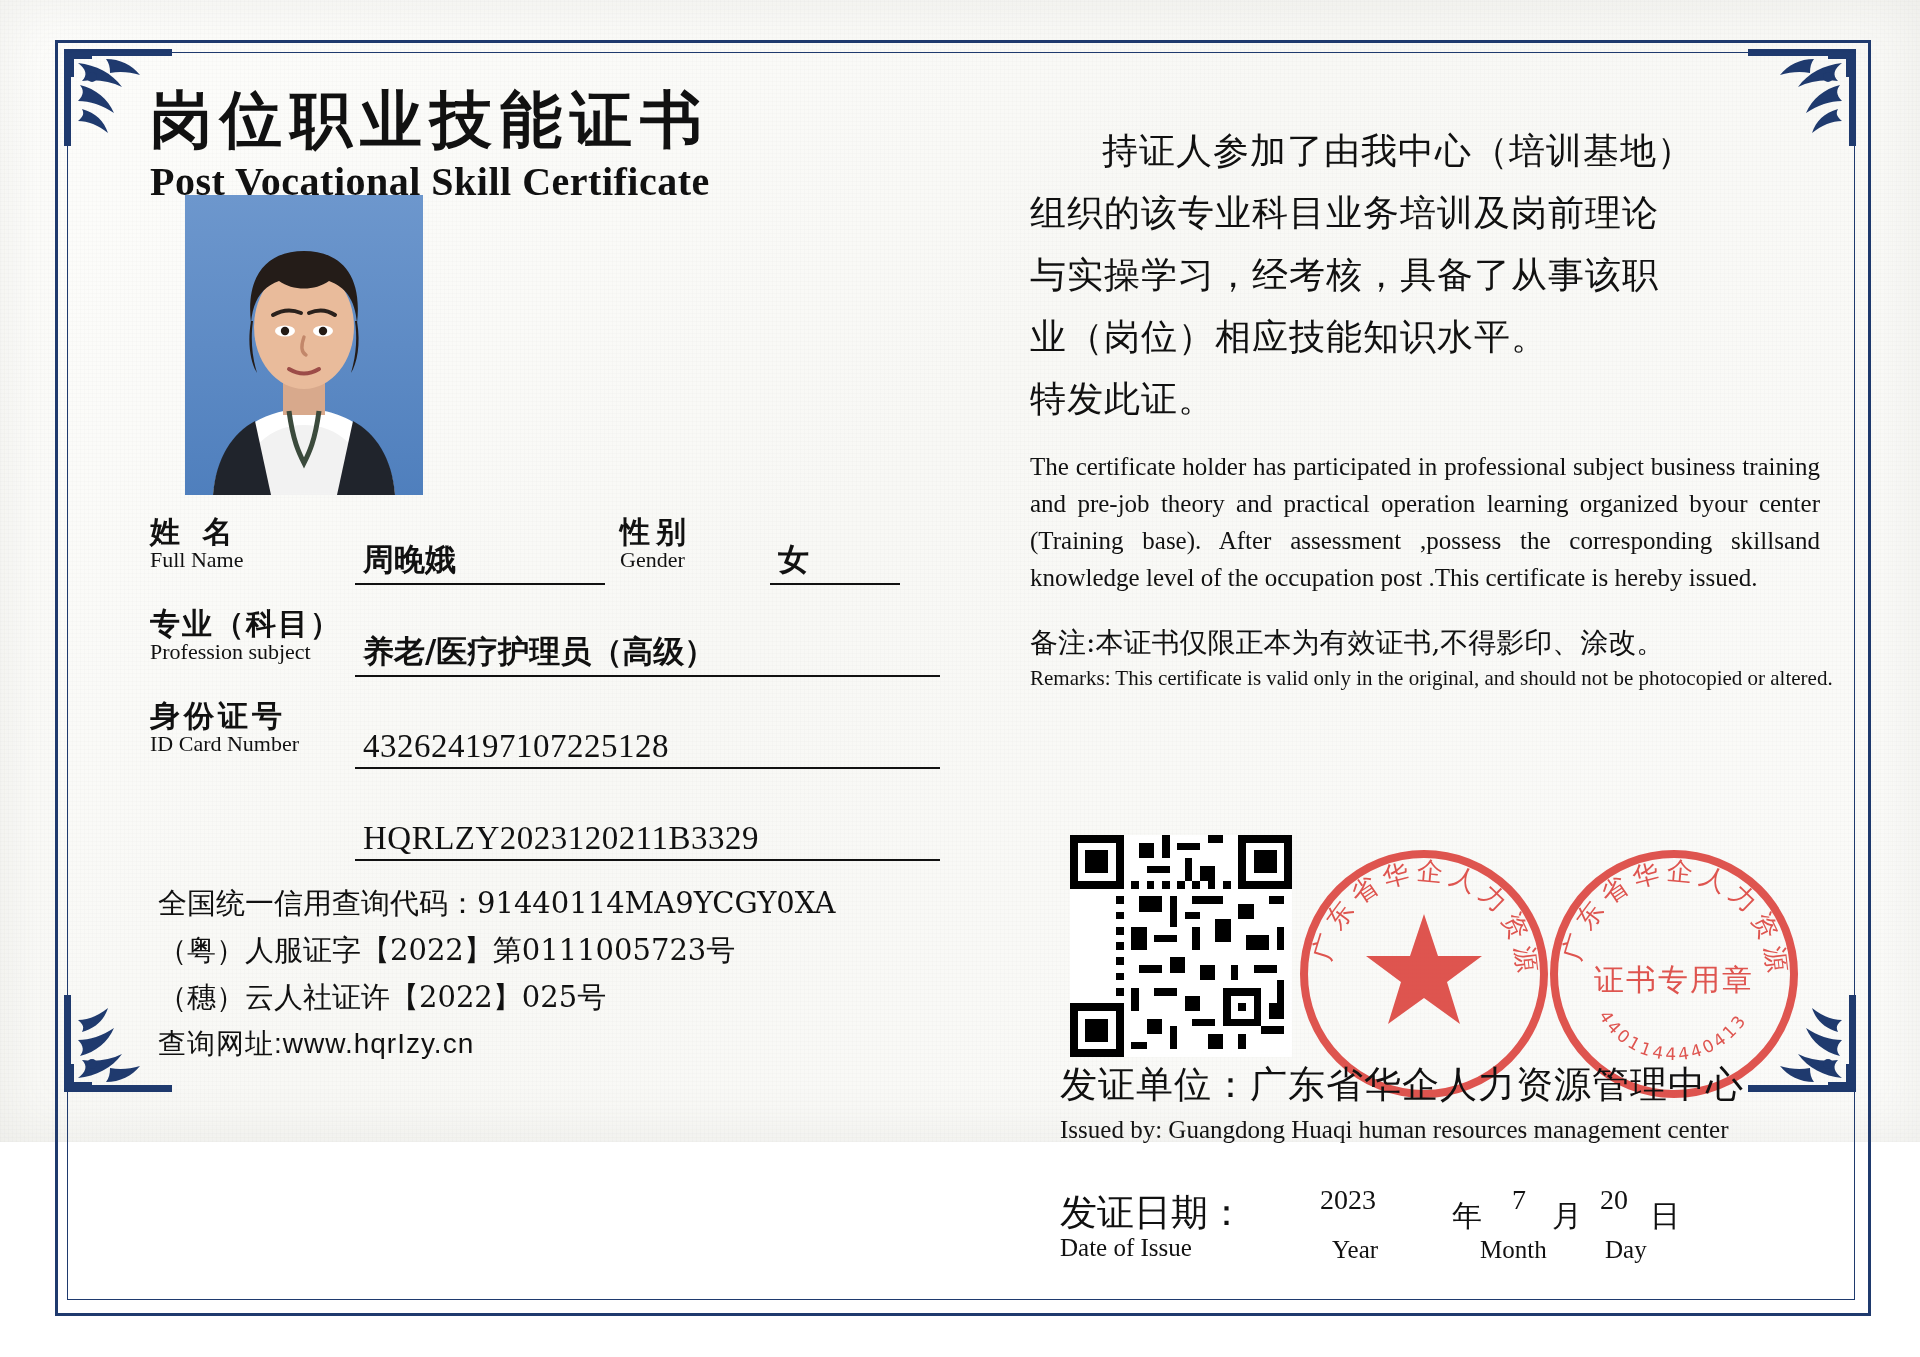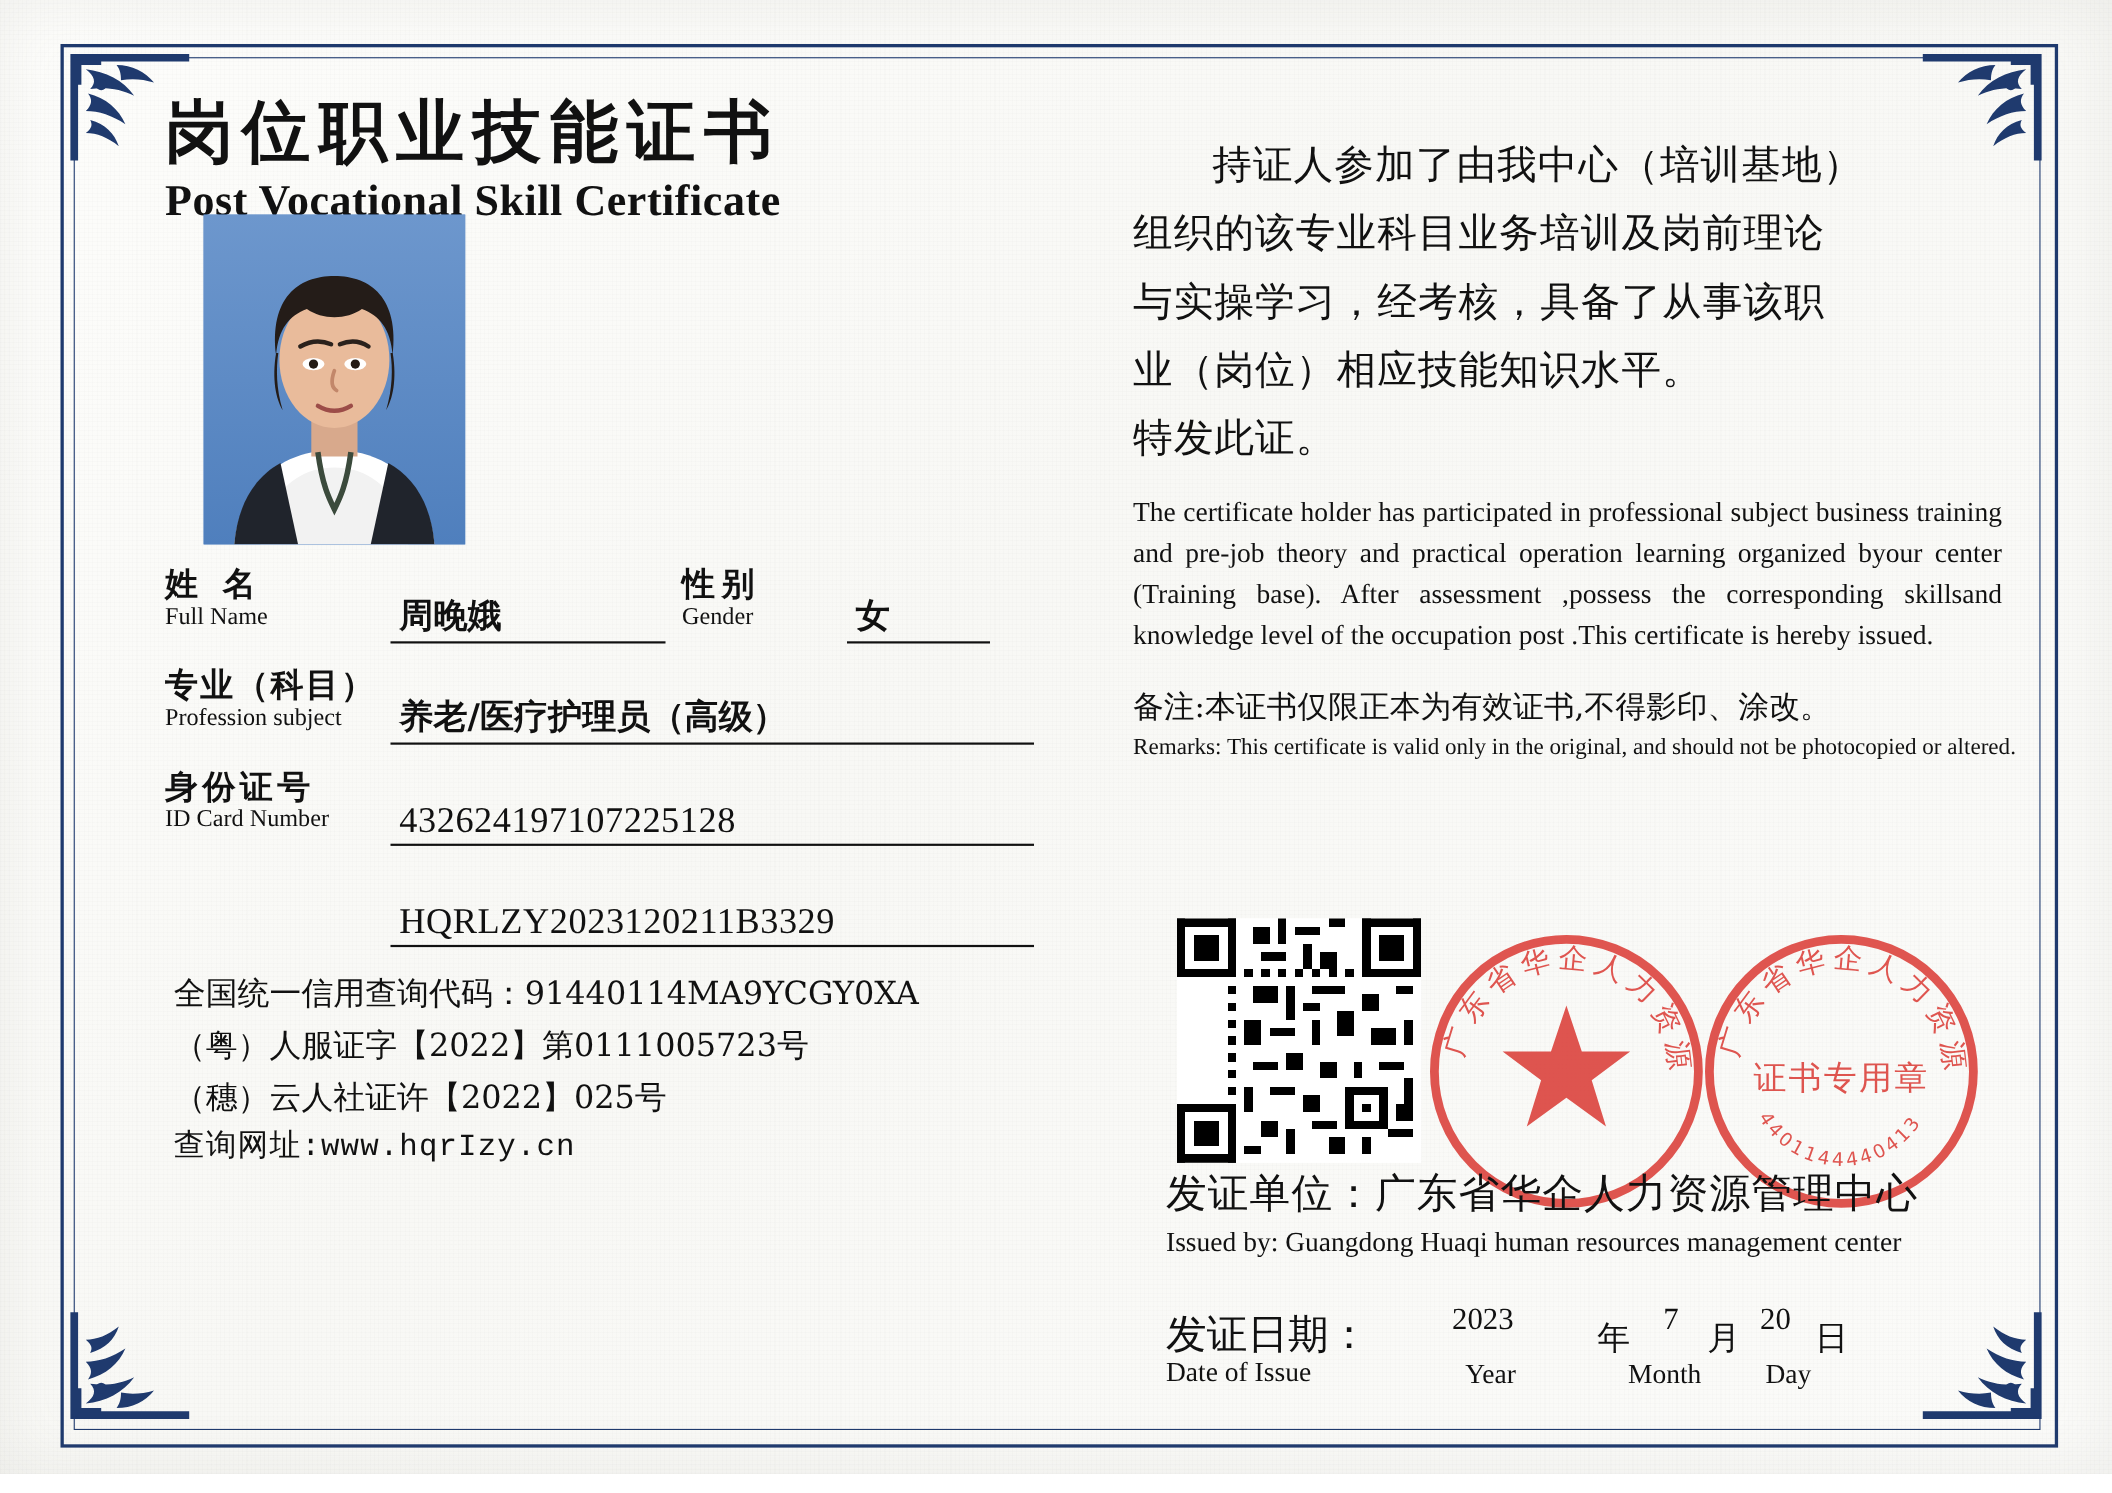--- a/index.html
+++ b/index.html
@@ -11,21 +11,21 @@
     width: 1920px;
     height: 1357px;
     font-family: "Liberation Serif", serif;
     overflow: hidden;
   }
 
   
   .page {
     position: relative;
     width: 1920px;
-    height: 1340px;
+    height: 1142px;
     background:
       repeating-linear-gradient(90deg, rgba(0,0,0,0.012) 0px, rgba(0,0,0,0.012) 1px, rgba(0,0,0,0) 1px, rgba(0,0,0,0) 4px),
       repeating-linear-gradient(0deg, rgba(0,0,0,0.012) 0px, rgba(0,0,0,0.012) 1px, rgba(0,0,0,0) 1px, rgba(0,0,0,0) 4px),
       linear-gradient(135deg, #fdfdfb 0%, #f8f8f5 45%, #fbfbf9 100%);
   }
 
   
   .page::after {
     content: "";
     position: absolute;
@@ -186,21 +186,21 @@
     width: 840px;
   }
   .notes div {
     font-family: "DejaVu Serif", serif;
     font-size: 29px;
     color: #111;
     line-height: 1.62;
     white-space: nowrap;
   }
   .notes .url {
-    font-family: Liberation Mono, monospace;
+    font-family: Liberation Sans, sans-serif;
     font-size: 28px;
     letter-spacing: 1px;
   }
 
   
   .body-cn {
     font-family: "DejaVu Serif", serif;
     font-size: 36px;
     color: #111;
     line-height: 1.72;

